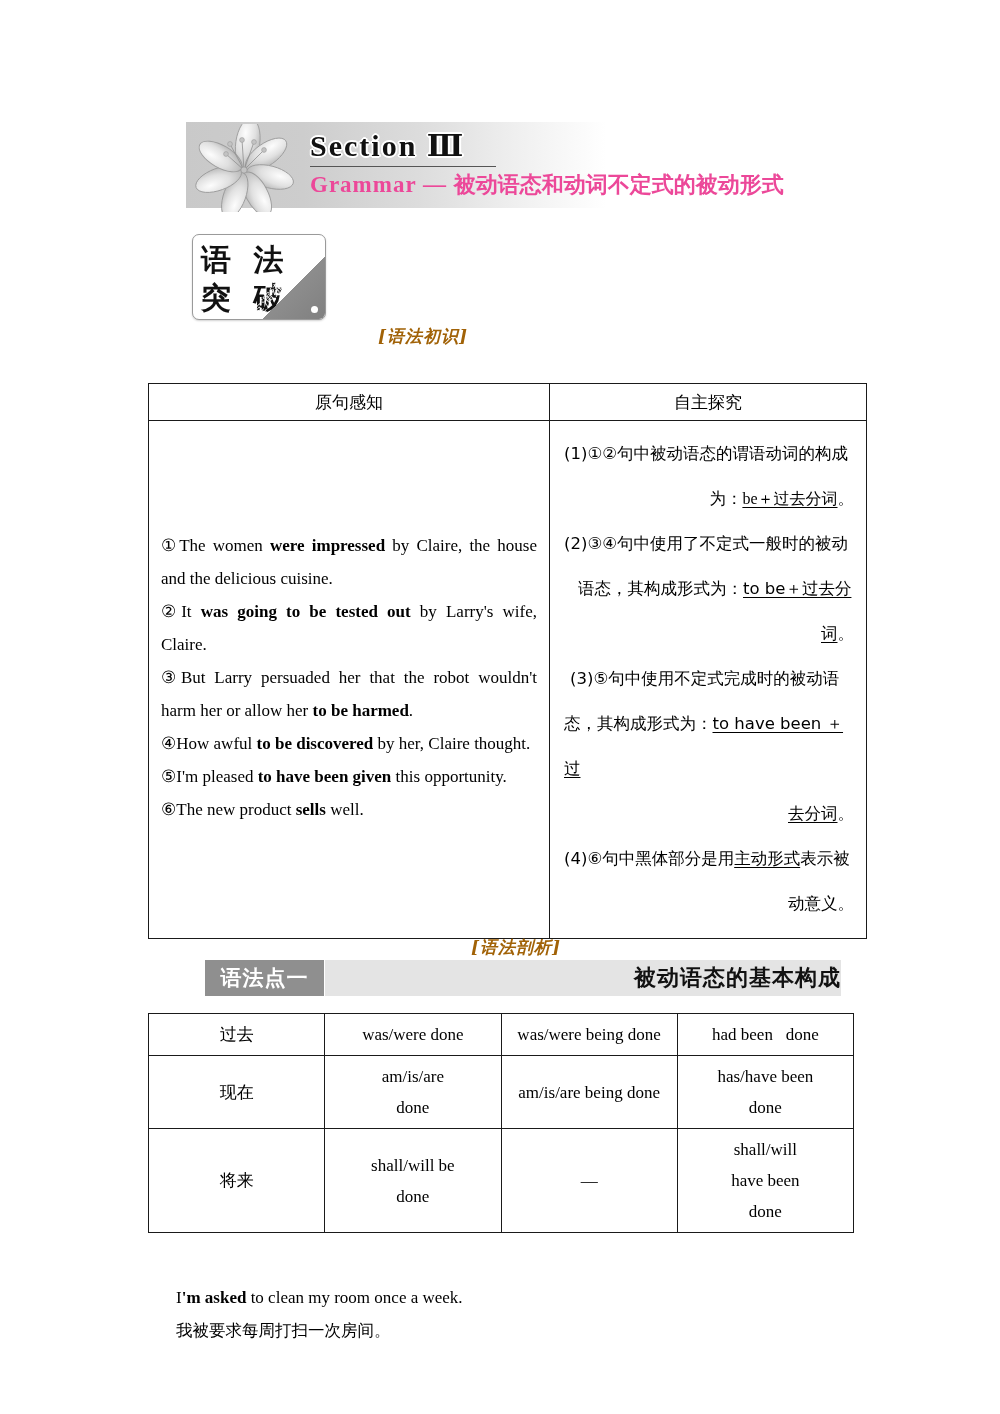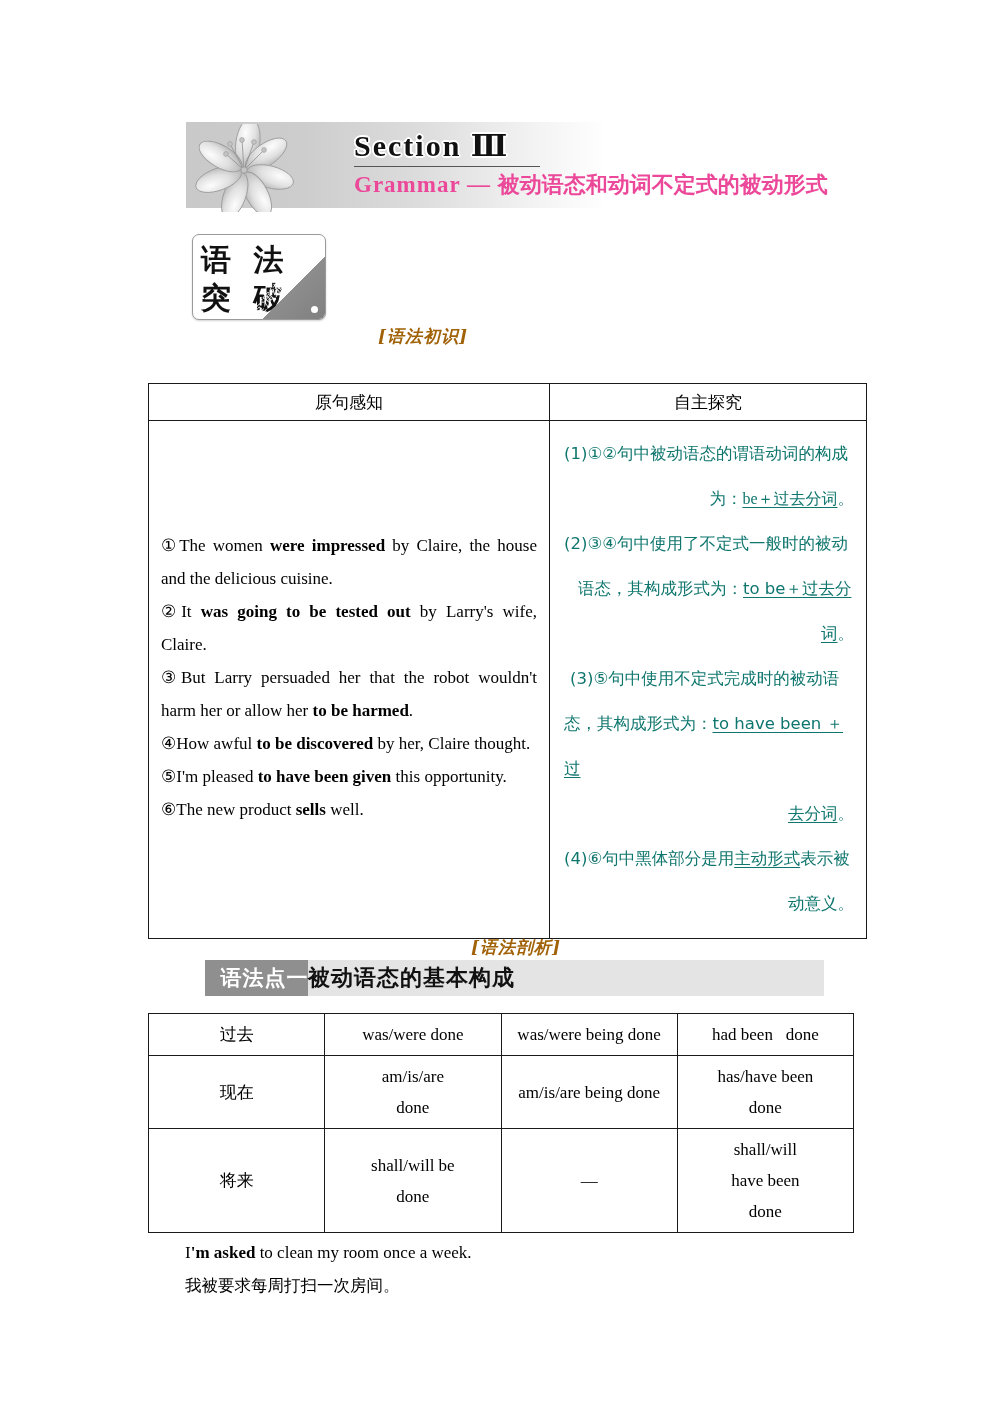--- a/index.html
+++ b/index.html
@@ -16,21 +16,21 @@
   
   .banner{
     position:absolute;left:186px;top:122px;width:420px;height:86px;
     background:linear-gradient(to right,#c9c9c9 0%,#cdcdcd 28%,#dcdcdc 55%,#f2f2f2 82%,#ffffff 100%);
   }
   .flower{
     position:absolute;left:186px;top:124px;width:122px;height:88px;
     overflow:hidden;
   }
   .banner-text{
-    position:absolute;left:310px;top:128px;width:600px;margin-left:44px;
+    position:absolute;left:310px;top:128px;width:600px;
   }
   .sec-title{
     font-family:"Liberation Serif","DejaVu Serif",serif;
     font-weight:bold;font-size:30px;letter-spacing:2px;
     color:#111;
     text-shadow:
       -1.4px -1.4px 0 #fff, 1.4px -1.4px 0 #fff,
       -1.4px  1.4px 0 #fff, 1.4px  1.4px 0 #fff,
       -1.8px 0 0 #fff, 1.8px 0 0 #fff, 0 -1.8px 0 #fff, 0 1.8px 0 #fff;
     line-height:36px;white-space:nowrap;
@@ -94,52 +94,52 @@
     font-size:17px;font-weight:normal;height:36px;line-height:36px;vertical-align:middle;
   }
   .t1 .leftcell{padding:10px 12px 14px 12px;vertical-align:middle;}
   .t1 .rightcell{padding:10px 12px 12px 14px;vertical-align:top;}
   .eng-list{font-size:17px;line-height:33px;text-align:justify;}
   .eng-list .ln{display:block;}
   .eng-list b{font-weight:bold;}
   .j{text-align:justify;text-align-last:justify;}
   .zh-list{
     font-family:"DejaVu Sans","Liberation Sans",sans-serif;
-    font-size:16.5px;line-height:45px;color:#0f766e;
+    font-size:16.5px;line-height:45px;color:#000000;
   }
   .zh-list .p{display:block;margin-bottom:0;}
   .zh-list .ctr{text-align:right;}
   .u{text-decoration:underline;text-underline-offset:3px;}
   .en{font-family:"Liberation Serif","DejaVu Serif",serif;font-size:16px;}
 
   
   .gp-bar{position:absolute;left:189px;top:960px;width:635px;height:36px;}
   .gp-tag{
     position:absolute;left:16px;top:0;width:119px;height:36px;background:#8f8f8f;
     color:#fff;font-family:"DejaVu Sans","Liberation Sans",sans-serif;font-weight:bold;
     font-size:21px;line-height:36px;text-align:center;letter-spacing:1px;
   }
   .gp-body{
-    position:absolute;left:119px;top:0;width:516px;height:36px;background:#e4e4e4;
+    position:absolute;left:136px;top:0;width:516px;height:36px;background:#e4e4e4;
     font-family:"DejaVu Sans","Liberation Sans",sans-serif;font-weight:bold;
-    font-size:22px;line-height:36px;text-align:left;color:#111;letter-spacing:1px;
+    font-size:22px;line-height:36px;text-align:right;color:#111;letter-spacing:1px;
   }
 
   
   .t2{
     position:absolute;left:148px;top:1013px;width:706px;
     border-collapse:collapse;table-layout:fixed;
   }
   .t2 td{border:1.3px solid #1a1a1a;text-align:center;vertical-align:middle;
          font-size:17px;line-height:31px;padding:5px 4px;}
   .t2 .zh{font-family:"DejaVu Sans","Liberation Sans",sans-serif;font-size:17px;}
   .t2 .hdrow td{height:34px;}
 
   
-  .ex{position:absolute;left:185px;font-size:17px;line-height:26px;}
+  .ex{position:absolute;left:176px;font-size:17px;line-height:26px;margin-top:45px;}
   #ex-en{top:1240px;}
   #ex-zh{top:1273px;font-family:"DejaVu Sans","Liberation Sans",sans-serif;font-size:16.5px;}
 </style>
 </head>
 <body>
 
 <div class="page">
 
   <div class="banner"></div>
 

